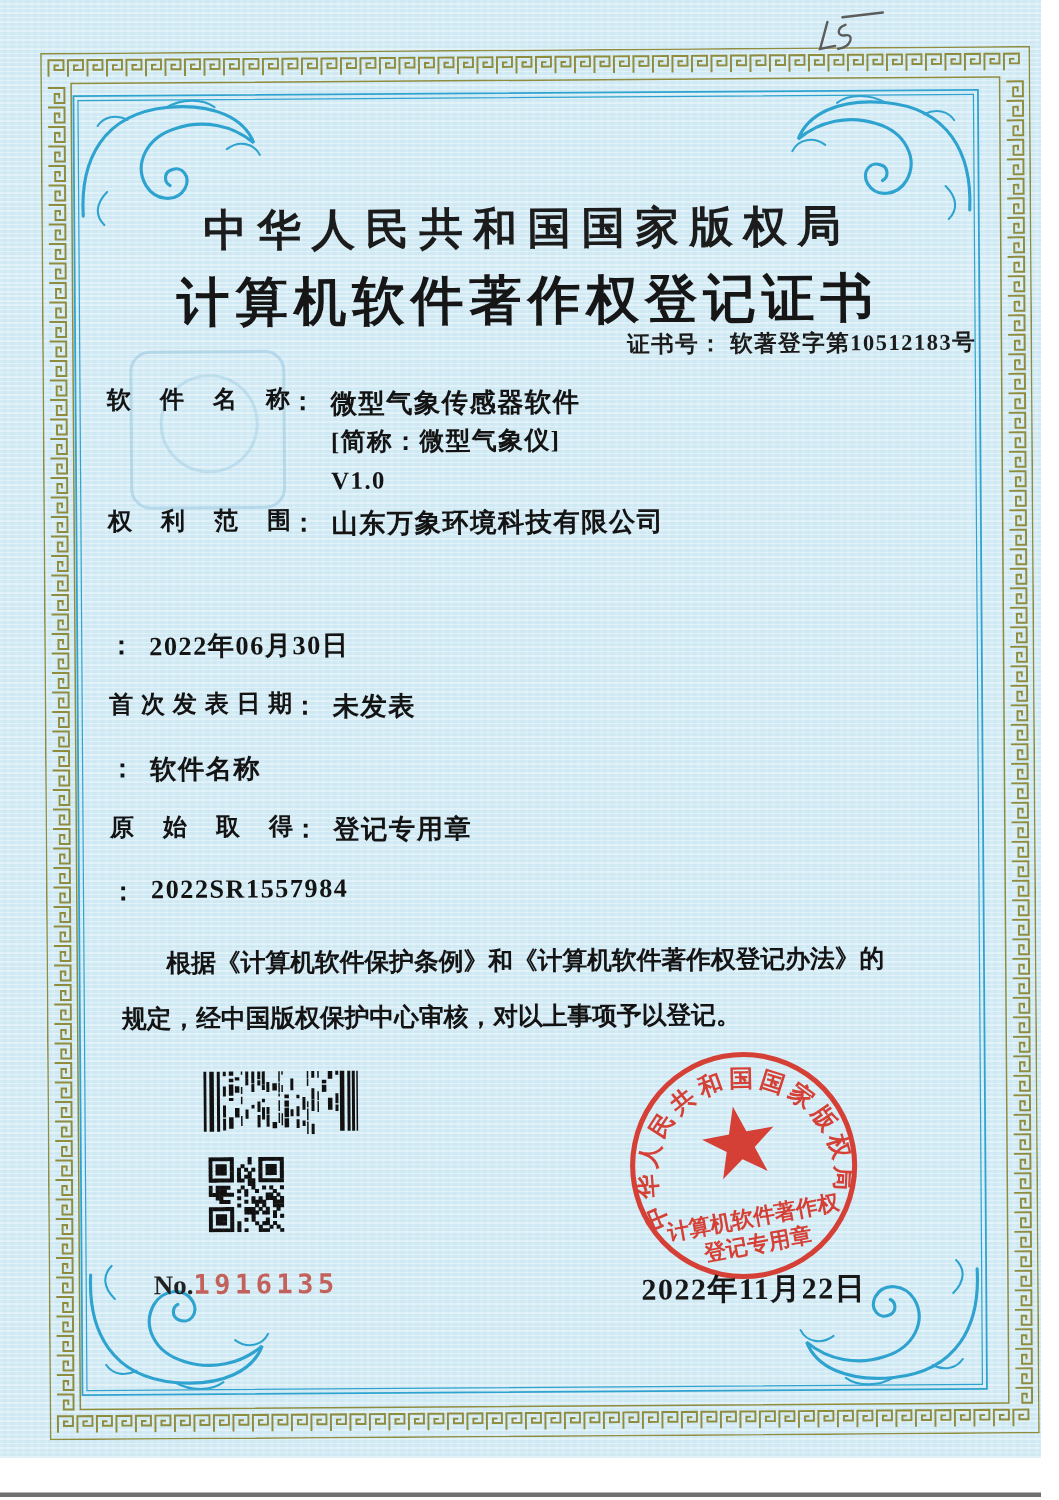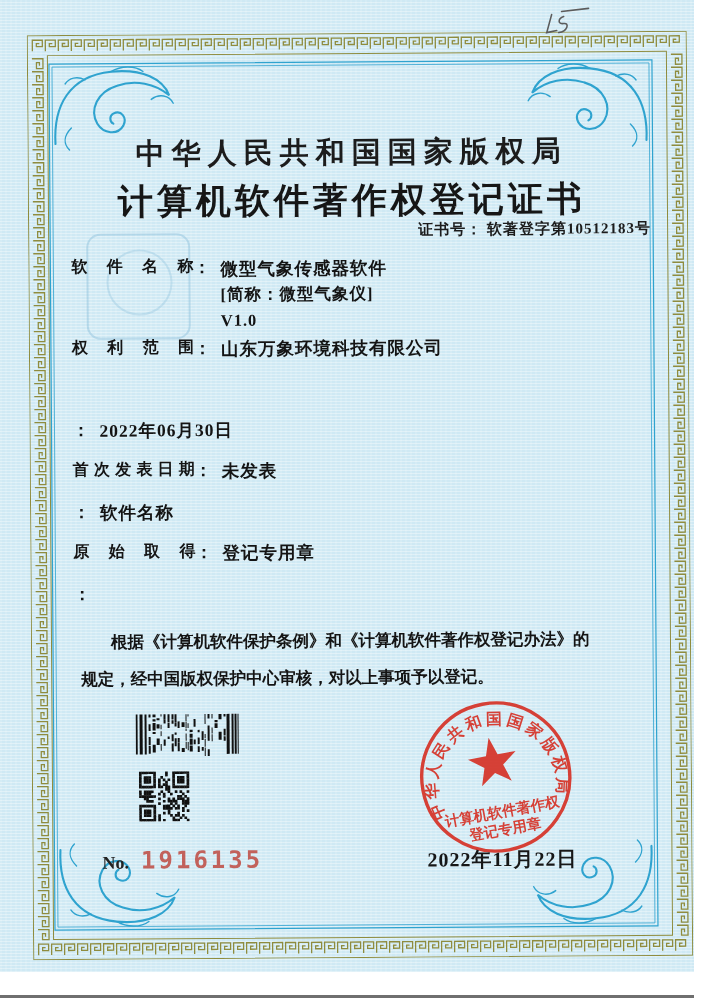--- a/index.html
+++ b/index.html
@@ -20,21 +20,21 @@
   .certno{position:absolute;left:420px;top:221px;font-size:15px;font-weight:700;color:#1c1c1c;letter-spacing:1px;}
   .row{position:absolute;left:73px;display:flex;align-items:flex-start;color:#141414;}
   .lbl{display:inline-block;width:122px;font-size:16px;font-weight:700;text-align:justify;text-align-last:justify;}
   .colon{font-size:17px;font-weight:700;}
   .val{margin-left:10px;font-size:17.5px;font-weight:700;letter-spacing:1px;}
   .val .sub{font-size:16.5px;}
   .val div{line-height:26px;}
   .statement{position:absolute;left:80px;top:622px;width:514px;font-size:16.5px;font-weight:700;line-height:37px;text-indent:30px;color:#141414;}
   .serial{position:absolute;left:100px;top:845px;display:flex;align-items:baseline;}
   .serial .no{font-size:18px;font-weight:700;color:#222;text-align:center;}
-  .serial .num{margin-left:12px;font-family:"DejaVu Sans Mono","Liberation Mono",monospace;font-size:24px;font-weight:700;color:#bf4a41;letter-spacing:3px;opacity:.85;}
+  .serial .num{font-family:"DejaVu Sans Mono","Liberation Mono",monospace;font-size:18px;font-weight:700;color:#bf4a41;letter-spacing:3px;opacity:.85;}
   .issue-date{position:absolute;left:410px;top:847px;width:180px;text-align:center;font-size:20px;font-weight:700;letter-spacing:1px;color:#171717;}
   .seal{position:absolute;left:414px;top:699px;width:160px;height:160px;opacity:.94;}
   .barcode{position:absolute;left:134px;top:711px;width:106px;height:44px;}
   .qr{position:absolute;left:137px;top:770px;width:52px;height:50px;}
   .pencil{position:absolute;left:545px;top:8px;width:52px;height:36px;}
   .scanline{position:absolute;left:0;top:995px;width:706px;height:3px;background:#6f6f6f;}
 </style>
 </head>
 <body>
 
@@ -347,20 +347,21 @@
     </div>
 
     <div class="row" style="top:540px;">
       <span class="lbl">原始取得</span>
         <span class="colon">：</span>
       <span class="val">登记专用章</span>
     </div>
 
     <div class="row" style="top:581px;">
         <span class="colon">：</span>
+      <span class="val">2022SR1557984</span>
     </div>
 
     <div class="statement">根据《计算机软件保护条例》和《计算机软件著作权登记办法》的规定，经中国版权保护中心审核，对以上事项予以登记。</div>
 
     <svg class="barcode" id="barcodeSvg" viewBox="0 0 106 44">
         <rect x="0" y="2" width="2" height="40" fill="#111"></rect>
         <rect x="4" y="2" width="3" height="40" fill="#111"></rect>
         <rect x="9" y="2" width="2" height="40" fill="#111"></rect>
         <rect x="13" y="2" width="2" height="3.0627638106526636" fill="#111"></rect>
         <rect x="13" y="11.884464713691017" width="2" height="6.699671985907328" fill="#111"></rect>

